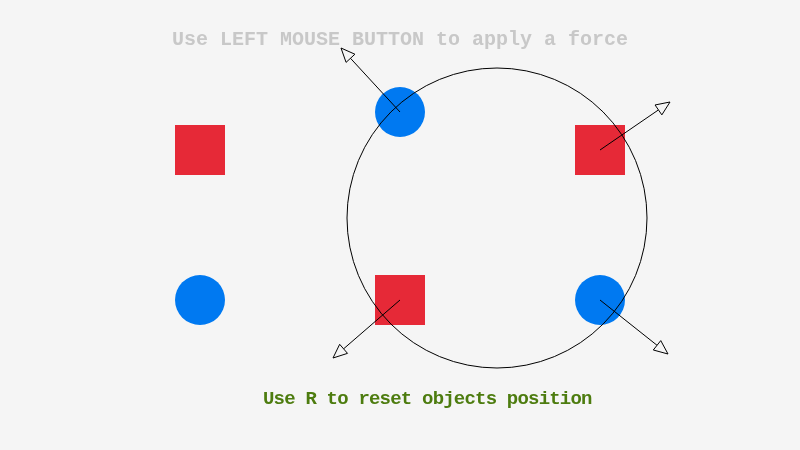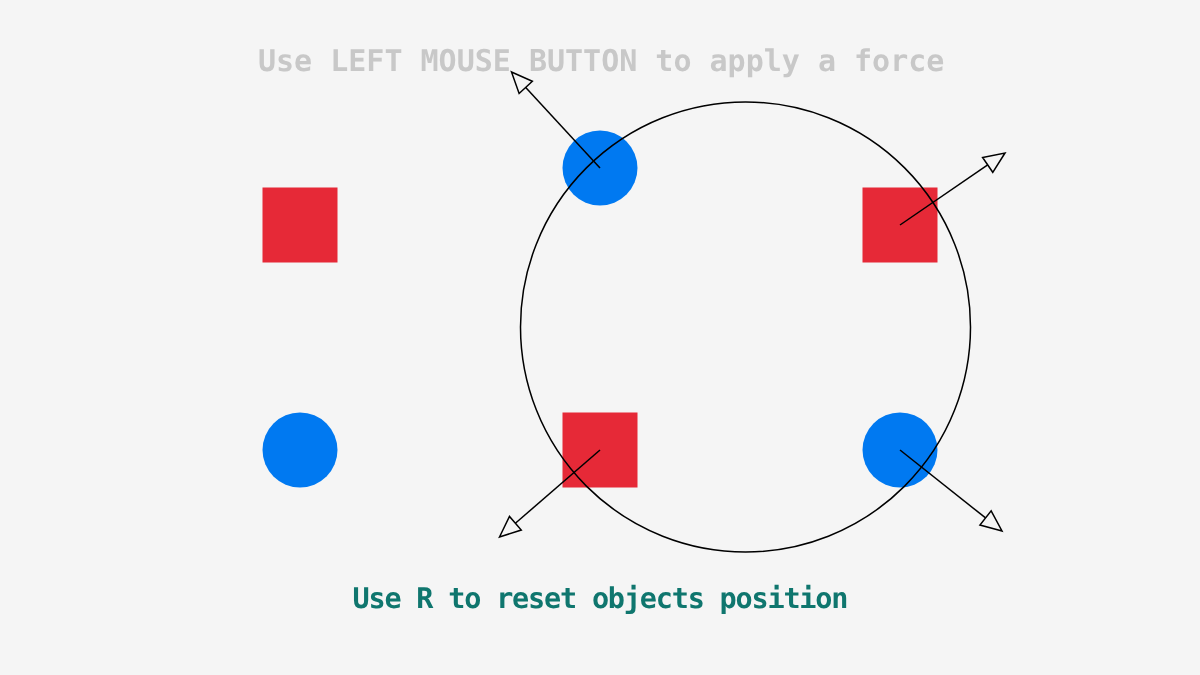--- a/index.html
+++ b/index.html
@@ -9,20 +9,21 @@
   body {
     width: 800px;
     height: 450px;
     overflow: hidden;
     font-family: "DejaVu Sans Mono", "Liberation Mono", monospace;
   }
   .stage {
     position: relative;
     width: 700px;
     height: 450px;
+    font-family: Liberation Mono, monospace;
   }
   .scene-svg {
     position: absolute;
     left: 0;
     top: 0;
   }
   .instruction {
     position: absolute;
     white-space: pre;
     line-height: 1;
@@ -58,14 +59,14 @@
       <line x1="600" y1="150" x2="658.4537960741563" y2="109.91739697772138" stroke="#000000" stroke-width="1"></line>
       <polygon points="670,102 661.8469662074655,114.86577008879725 655.0606259408472,104.96902386664551" fill="#F5F5F5" stroke="#000000" stroke-width="1"></polygon>
       <line x1="400" y1="300" x2="343.5848580850191" y2="348.83698852341627" stroke="#000000" stroke-width="1"></line>
       <polygon points="333,358 339.6578531664832,344.3006207726938 347.511863003555,353.37335627413876" fill="#F5F5F5" stroke="#000000" stroke-width="1"></polygon>
       <line x1="600" y1="300" x2="657.0364481350239" y2="345.2936499895778" stroke="#000000" stroke-width="1"></line>
       <polygon points="668,354 653.3051552734144,349.99231507456756 660.7677409966334,340.594984904588" fill="#F5F5F5" stroke="#000000" stroke-width="1"></polygon>
     </svg>
 
   <div class="instruction instruction-top" style="color: rgb(200, 200, 200);">Use LEFT MOUSE BUTTON to apply a force</div>
 
-  <div class="instruction instruction-bottom" style="color: #0f766e;">Use R to reset objects position</div>
+  <div class="instruction instruction-bottom" style="color: #4d7c0f; margin-left: 28px;">Use R to reset objects position</div>
 </div>
 
 </body></html>

